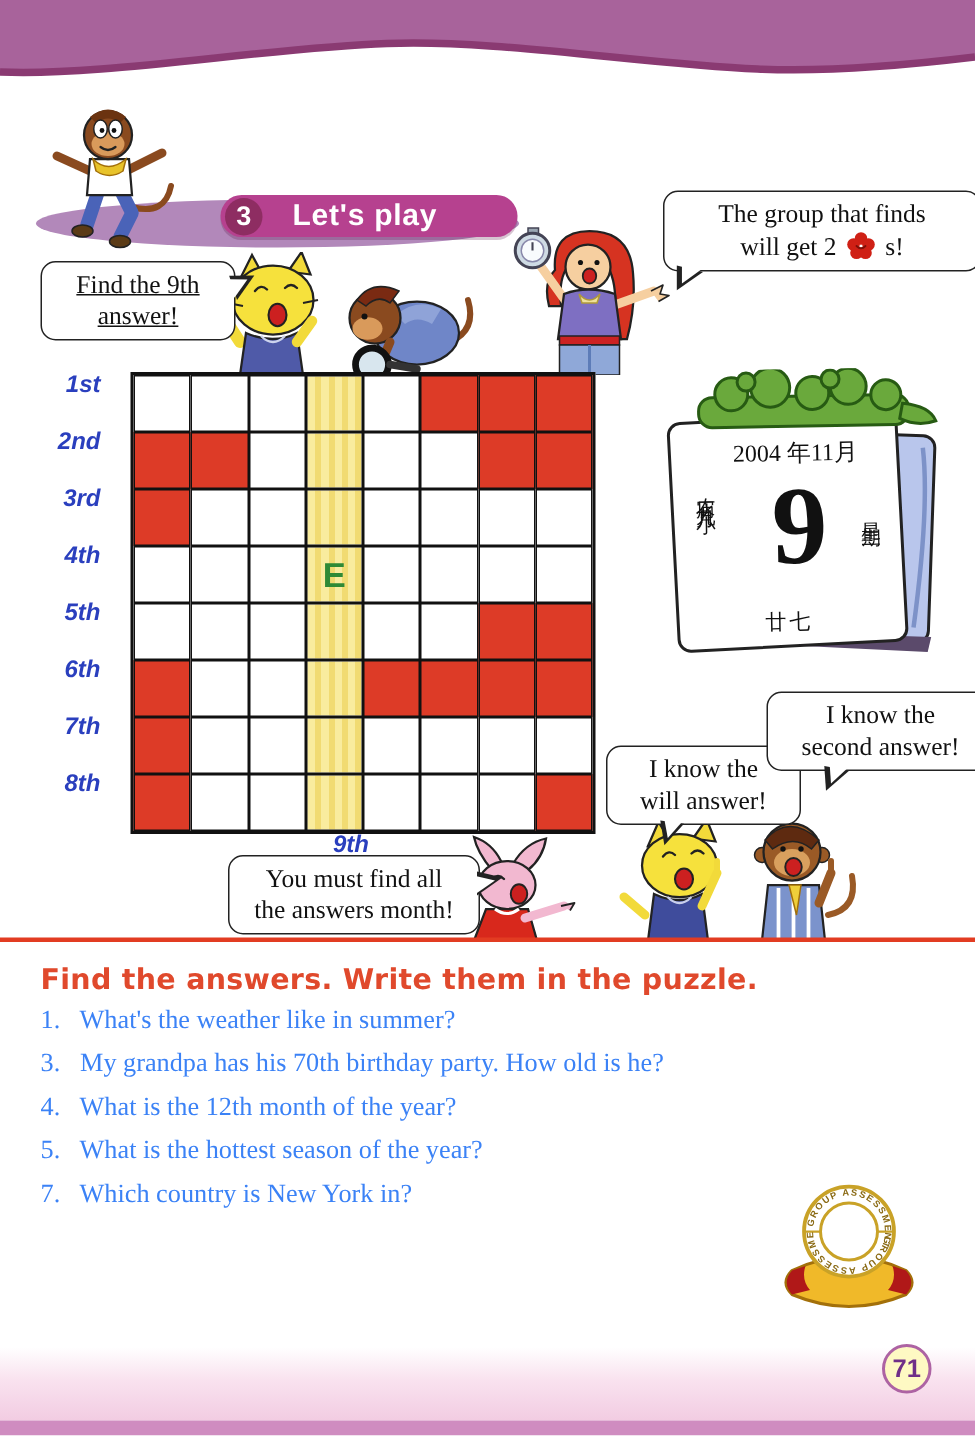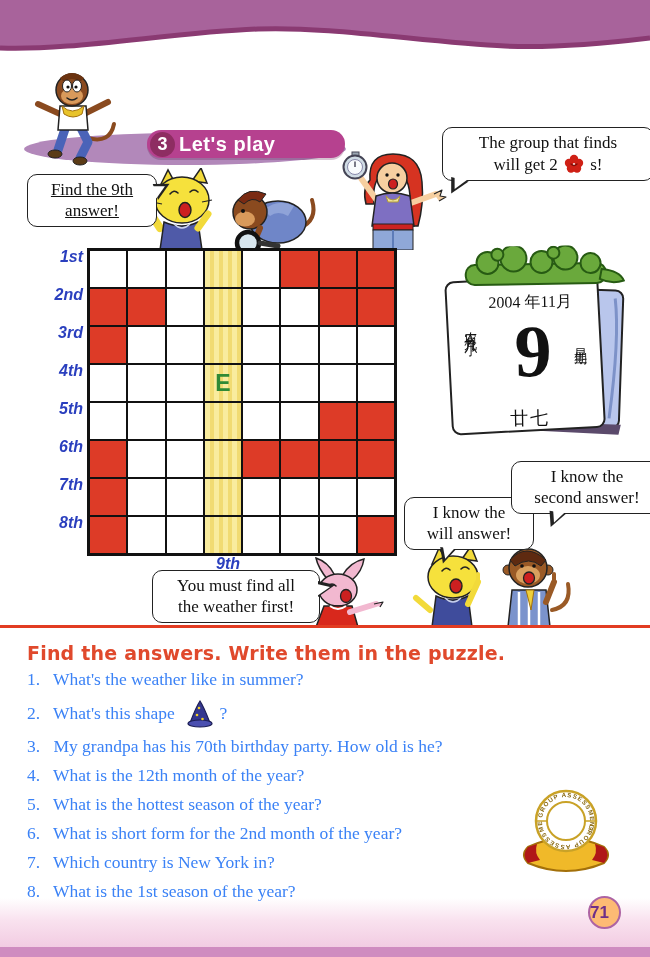--- a/index.html
+++ b/index.html
@@ -15,21 +15,21 @@
 
   
   #platform{left:24px;top:133px;width:322px;height:32px;border-radius:50%;
      background:var(--platform-purple);z-index:2;}
   #title-bar{left:147px;top:130px;width:198px;height:28px;border-radius:15px;
      background:var(--title-bar);z-index:6;display:flex;align-items:center;
      box-shadow:0 2px 0 rgba(90,20,70,.25);}
   #title-circle{width:25px;height:25px;border-radius:50%;background:var(--title-circle);
      color:#fff;font:bold 18px/25px "Liberation Sans",sans-serif;text-align:center;
      margin-left:3px;}
-  #title-text{color:#fff;font:bold 20px "Liberation Sans",sans-serif;margin-left:4px;
+  #title-text{color:#fff;font:bold 20px "Liberation Sans",sans-serif;margin-left:20px;
      letter-spacing:.5px;}
 
   
   .bubble{position:absolute;background:#fff;border:1.7px solid #222;border-radius:10px;
      font:17px/1.22 "Liberation Serif",serif;text-align:center;padding:5px 7px;z-index:7;color:#111;}
   .bubble .tail,.bubble .tailw{position:absolute;width:0;height:0;}
   
   #b-find{left:27px;top:174px;width:114px;text-decoration:underline;}
   #b-find .tail{right:-15px;top:6px;border-top:5px solid transparent;border-bottom:12px solid transparent;border-left:16px solid #222;transform:rotate(-18deg);}
   #b-find .tailw{right:-10px;top:9px;border-top:4px solid transparent;border-bottom:9px solid transparent;border-left:12px solid #fff;transform:rotate(-18deg);}
@@ -53,49 +53,49 @@
   .flower-inline{display:inline-block;vertical-align:-4px;margin:0 2px;}
 
   
   #puzzle-grid{left:87px;top:248px;display:grid;
      grid-template-columns:repeat(8,38.25px);grid-template-rows:repeat(8,38px);
      border:2px solid #111;z-index:3;background:#fff;}
   .cell{border:1px solid #111;background:#fff;display:flex;align-items:center;justify-content:center;}
   .cell.red{background:var(--accent-red);}
   .cell.hl{background:repeating-linear-gradient(90deg,#f9ec9e 0 5px,#f1db72 5px 9px);}
   .cell.letter{color:var(--letter-green);font:bold 23px "Liberation Sans",sans-serif;}
-  #row-labels{left:28px;top:248px;width:55px;z-index:3;}
+  #row-labels{left:12px;top:248px;width:55px;z-index:3;}
   .rowlab{height:38px;line-height:38px;text-align:right;
      font:bold italic 16px "Liberation Sans",sans-serif;color:var(--label-blue);}
-  #col-label{left:202px;top:555px;width:38px;text-align:right;
+  #col-label{left:215px;top:555px;width:38px;text-align:center;
      font:bold italic 16px "Liberation Sans",sans-serif;color:var(--label-blue);z-index:3;}
 
   
   #calendar{left:437px;top:246px;width:205px;height:202px;z-index:3;transform:rotate(-1deg);}
   #calendar .cal-txt{position:absolute;color:#111;font-family:"Liberation Serif",serif;}
   #cal-month{left:30px;top:46px;width:128px;text-align:center;font-size:16px;}
   #cal-lunar{left:24px;top:74px;height:112px;writing-mode:vertical-rl;font-size:13px;letter-spacing:3px;}
   #cal-day{left:58px;top:52px;width:76px;text-align:center;font:bold 74px/106px "Liberation Serif",serif;color:var(--calendar-red);}
   #cal-week{left:134px;top:92px;writing-mode:vertical-rl;font-size:13px;letter-spacing:4px;}
-  #cal-lday{left:72px;top:160px;font-size:18px;letter-spacing:2px;}
+  #cal-lday{left:72px;top:160px;font-size:14px;letter-spacing:2px;}
 
   
   #red-line{left:0;top:625px;width:650px;height:3px;background:var(--line-red);z-index:5;}
   #heading{left:27px;top:642px;font:bold 19px "DejaVu Sans",sans-serif;
      color:var(--heading-red);z-index:3;letter-spacing:.2px;}
   #question-list{left:27px;top:669px;width:605px;z-index:3;}
   .q{font:17.5px "Liberation Serif",serif;color:#3b82f6;margin-bottom:8px;}
   .qnum{display:inline-block;min-width:22px;}
   .q svg{vertical-align:-9px;margin-left:6px;}
 
   
   .char{z-index:2;}
   #page-badge{left:588px;top:896px;width:33px;height:33px;border-radius:50%;
-     background:#fdba74;border:2px solid #ad63a3;box-sizing:border-box;z-index:6;
-     color:#6f2f88;font:bold 17px/29px "Liberation Sans",sans-serif;text-align:left;}
+     background:#fef9c3;border:2px solid #ad63a3;box-sizing:border-box;z-index:6;
+     color:#6f2f88;font:bold 17px/29px "Liberation Sans",sans-serif;text-align:center;}
   #award{left:516px;top:783px;z-index:3;}
 </style>
 </head>
 <body>
 
 <svg id="top-wave" class="abs" width="650" height="60" viewBox="0 0 650 60">
   <path d="M0,0 H650 V38 C600,44 545,48 505,46 C430,43 330,26 258,29 C175,32 70,51 0,48 Z" fill="#a8639b"></path>
   <path d="M0,48 C70,51 175,32 258,29 C330,26 430,43 505,46 C545,48 600,44 650,38" fill="none" stroke="#8a3a72" stroke-width="5"></path>
 </svg>
 
@@ -315,21 +315,21 @@
 <div id="b-second" class="bubble">
   <span class="tail"></span>
     <span class="tailw"></span>
   <div>I know the</div>
   <div>second answer!</div>
 </div>
 <div id="b-must" class="bubble">
   <span class="tail"></span>
     <span class="tailw"></span>
   <div>You must find all</div>
-  <div>the weather first!</div>
+  <div>the answers month!</div>
 </div>
 
 <svg class="abs char" style="left:288px;top:556px" width="108" height="71" viewBox="0 0 108 71">
   <path d="M40,24 Q30,12 28,2 Q40,6 46,18 Z" fill="#f2b8d0" stroke="#222" stroke-width="1.5"></path>
   <path d="M54,20 Q62,6 76,3 Q74,16 64,24 Z" fill="#f2b8d0" stroke="#222" stroke-width="1.5"></path>
   <ellipse cx="50" cy="34" rx="19" ry="16" fill="#f2b8d0" stroke="#222" stroke-width="1.5"></ellipse>
   <path d="M40,30 q4,-4 8,0" fill="none" stroke="#222" stroke-width="1.6" stroke-linecap="round"></path>
   <ellipse cx="58" cy="40" rx="5.5" ry="6.5" fill="#cc2020" stroke="#222" stroke-width="1.3"></ellipse>
   <path d="M36,50 L64,50 L70,71 L28,71 Z" fill="#d8281c" stroke="#222" stroke-width="1.5"></path>
   <path d="M42,50 q8,6 16,0" fill="none" stroke="#fff" stroke-width="2"></path>
@@ -368,35 +368,24 @@
   <polygon points="38,50 46,50 43,70" fill="#efcf3a" stroke="#a3700a"></polygon>
   <line x1="58" y1="62" x2="66" y2="42" stroke="#9a5a26" stroke-width="6" stroke-linecap="round"></line>
   <line x1="66" y1="42" x2="66" y2="34" stroke="#9a5a26" stroke-width="4" stroke-linecap="round"></line>
 </svg>
 
 <div id="red-line" class="abs"></div>
 
 <div id="heading" class="abs">Find the answers. Write them in the puzzle.</div>
 <div id="question-list" class="abs">
     <div class="q"><span class="qnum">1.</span><span> What's the weather like in summer?</span></div>
-    <div class="q"><span class="qnum">2.</span><span> What's this shape</span>
-  <svg width="30" height="30" viewBox="0 0 30 30">
-    <path d="M5,25 Q11,9 15,3 Q19,9 25,25 Z" fill="#34378f" stroke="#1c1e55" stroke-width="1.2"></path>
-    <ellipse cx="15" cy="25.5" rx="12" ry="3.5" fill="#4a4fb0" stroke="#1c1e55" stroke-width="1.2"></ellipse>
-    <circle cx="14" cy="10" r="1.3" fill="#f3d027"></circle>
-    <circle cx="12" cy="17" r="1.3" fill="#f3d027"></circle>
-    <circle cx="17.5" cy="21" r="1.3" fill="#f3d027"></circle>
-  </svg>
-<span> ?</span></div>
     <div class="q"><span class="qnum">3.</span><span> My grandpa has his 70th birthday party. How old is he?</span></div>
     <div class="q"><span class="qnum">4.</span><span> What is the 12th month of the year?</span></div>
     <div class="q"><span class="qnum">5.</span><span> What is the hottest season of the year?</span></div>
-    <div class="q"><span class="qnum">6.</span><span> What is short form for the 2nd month of the year?</span></div>
     <div class="q"><span class="qnum">7.</span><span> Which country is New York in?</span></div>
-    <div class="q"><span class="qnum">8.</span><span> What is the 1st season of the year?</span></div>
   </div>
 
 <svg id="award" class="abs" width="100" height="102" viewBox="0 0 100 102">
   <path d="M12,64 Q50,46 88,64 Q96,72 88,80 Q50,96 12,80 Q4,72 12,64 Z" fill="#f0b929" stroke="#a3700a" stroke-width="2"></path>
   <path d="M12,64 q-7,8 0,16 l12,-3 q-6,-7 -3,-16 Z" fill="#b01818"></path>
   <path d="M88,64 q7,8 0,16 l-12,-3 q6,-7 3,-16 Z" fill="#b01818"></path>
   <circle cx="50" cy="38" r="30" fill="#fff" stroke="#c9a227" stroke-width="2.5"></circle>
   <circle cx="50" cy="38" r="19" fill="#fff" stroke="#c9a227" stroke-width="2"></circle>
   <line x1="20" y1="38" x2="31" y2="38" stroke="#c9a227" stroke-width="1.5"></line>
   <line x1="69" y1="38" x2="80" y2="38" stroke="#c9a227" stroke-width="1.5"></line>

